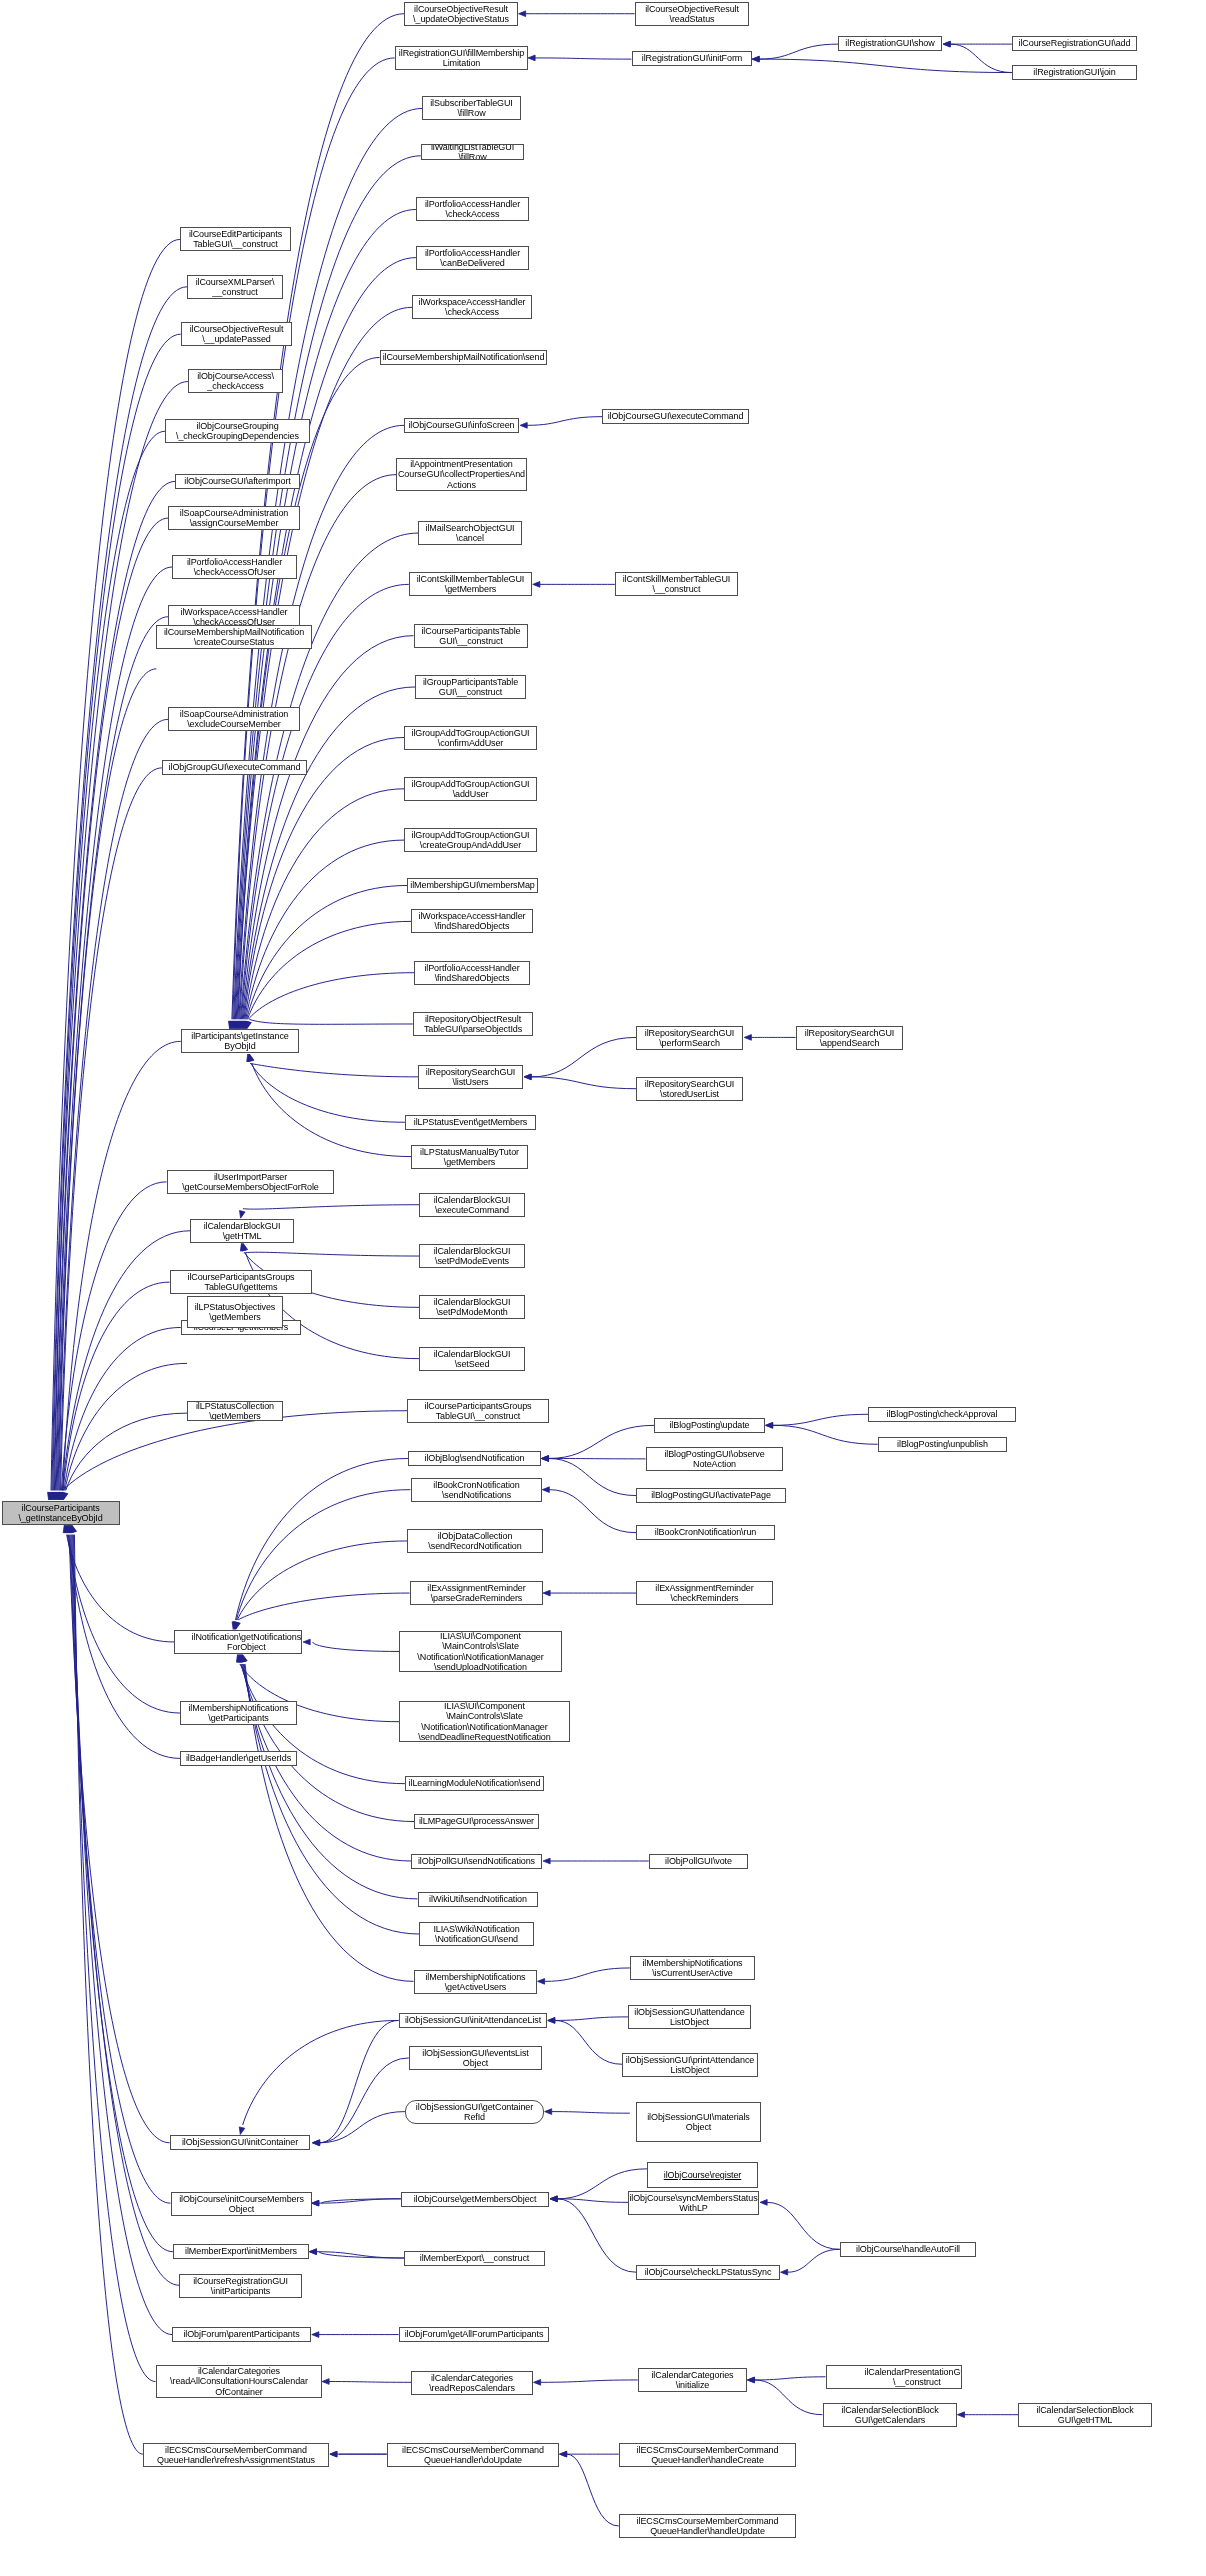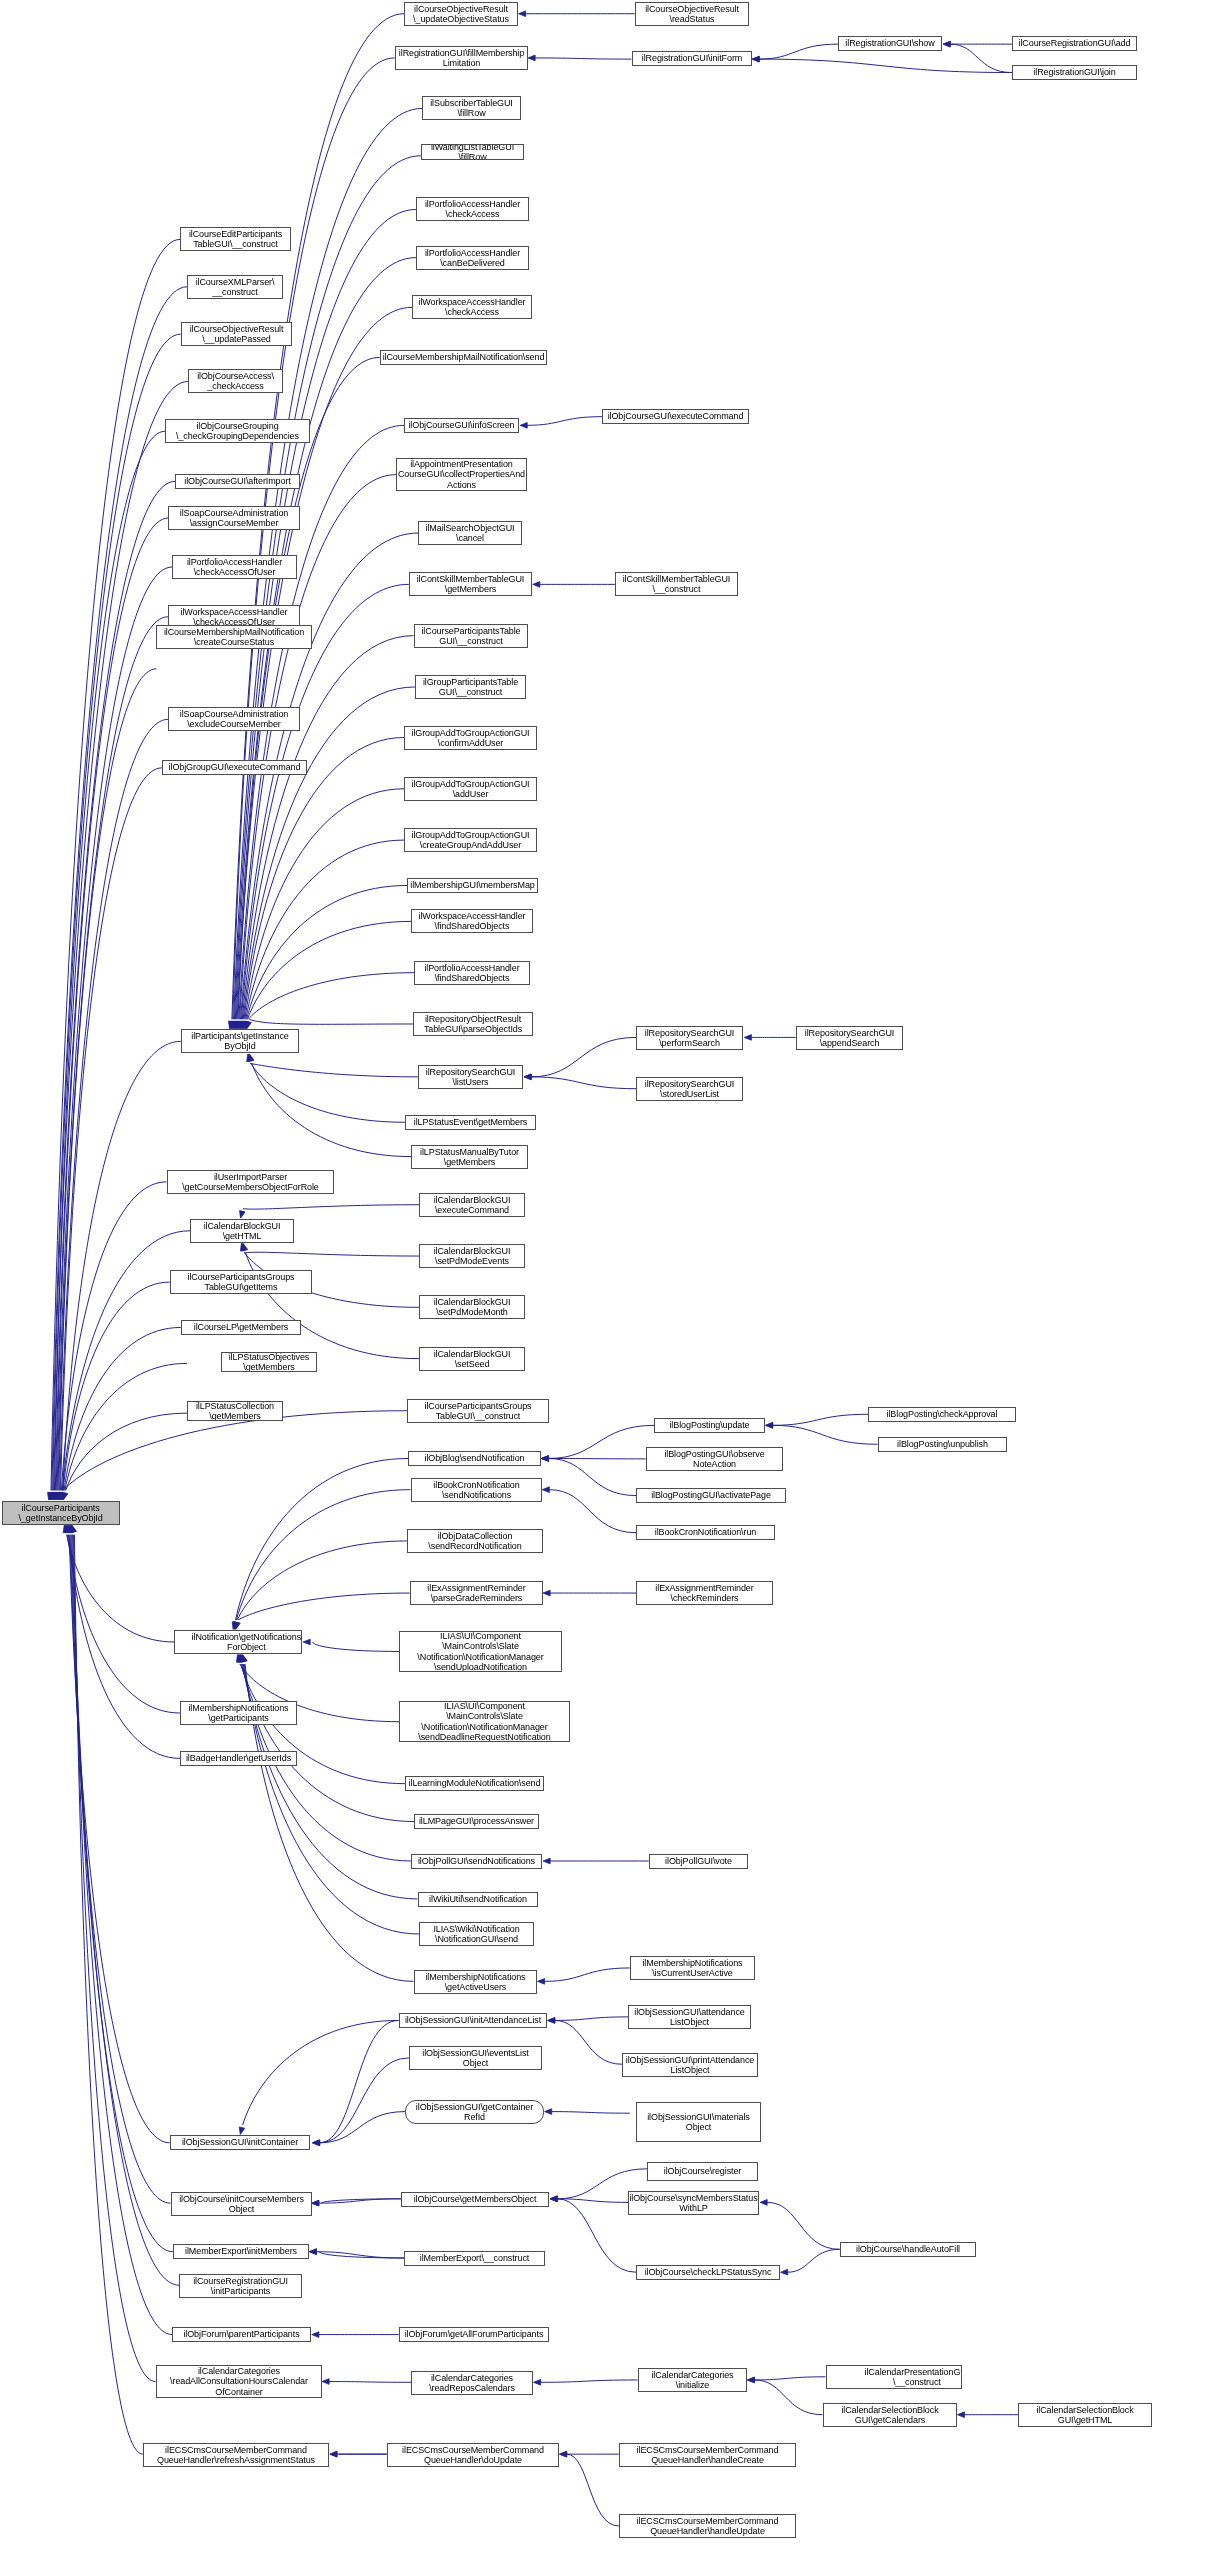--- a/index.html
+++ b/index.html
@@ -340,21 +340,21 @@
       <div class="node" style="left: 405px; top: 1115px; width: 131px; height: 15px;">ilLPStatusEvent\getMembers</div>
       <div class="node" style="left: 411px; top: 1145px; width: 117px; height: 24px;">ilLPStatusManualByTutor
 \getMembers</div>
       <div class="node" style="left: 167px; top: 1170px; width: 167px; height: 24px;">ilUserImportParser
 \getCourseMembersObjectForRole</div>
       <div class="node" style="left: 190px; top: 1219px; width: 104px; height: 24px;">ilCalendarBlockGUI
 \getHTML</div>
       <div class="node" style="left: 170px; top: 1270px; width: 142px; height: 24px;">ilCourseParticipantsGroups
 TableGUI\getItems</div>
       <div class="node" style="left: 181px; top: 1320px; width: 120px; height: 15px;">ilCourseLP\getMembers</div>
-      <div class="node" style="left: 187px; top: 1352px; width: 96px; height: 20px; margin-left: 34px;">ilLPStatusObjectives
+      <div class="node" style="left: 187px; top: 1296px; width: 96px; height: 32px;">ilLPStatusObjectives
 \getMembers</div>
       <div class="node" style="left: 187px; top: 1401px; width: 96px; height: 20px;">ilLPStatusCollection
 \getMembers</div>
       <div class="node" style="left: 419px; top: 1193px; width: 106px; height: 24px;">ilCalendarBlockGUI
 \executeCommand</div>
       <div class="node" style="left: 419px; top: 1244px; width: 106px; height: 24px;">ilCalendarBlockGUI
 \setPdModeEvents</div>
       <div class="node" style="left: 419px; top: 1295px; width: 106px; height: 24px;">ilCalendarBlockGUI
 \setPdModeMonth</div>
       <div class="node" style="left: 419px; top: 1347px; width: 106px; height: 24px;">ilCalendarBlockGUI
@@ -407,21 +407,21 @@
       <div class="node" style="left: 622px; top: 2053px; width: 136px; height: 24px;">ilObjSessionGUI\printAttendance
 ListObject</div>
       <div class="node" style="left: 409px; top: 2046px; width: 133px; height: 24px;">ilObjSessionGUI\eventsList
 Object</div>
       <div class="node" style="left: 405px; top: 2100px; width: 139px; height: 24px; border-radius: 11px;">ilObjSessionGUI\getContainer
 RefId</div>
       <div class="node" style="left: 636px; top: 2102px; width: 125px; height: 40px;">ilObjSessionGUI\materials
 Object</div>
       <div class="node" style="left: 170px; top: 2135px; width: 140px; height: 15px;">ilObjSessionGUI\initContainer</div>
       <div class="node" style="left: 401px; top: 2192px; width: 148px; height: 15px;">ilObjCourse\getMembersObject</div>
-      <div class="node" style="left: 647px; top: 2162px; width: 111px; height: 19px;">ilObjCourse\register</div>
+      <div class="node" style="left: 647px; top: 2162px; width: 111px; height: 26px; text-decoration: underline;">ilObjCourse\register</div>
       <div class="node" style="left: 628px; top: 2191px; width: 131px; height: 24px;">ilObjCourse\syncMembersStatus
 WithLP</div>
       <div class="node" style="left: 840px; top: 2242px; width: 136px; height: 15px;">ilObjCourse\handleAutoFill</div>
       <div class="node" style="left: 636px; top: 2265px; width: 144px; height: 15px;">ilObjCourse\checkLPStatusSync</div>
       <div class="node" style="left: 171px; top: 2192px; width: 141px; height: 24px;">ilObjCourse\initCourseMembers
 Object</div>
       <div class="node" style="left: 173px; top: 2244px; width: 136px; height: 15px;">ilMemberExport\initMembers</div>
       <div class="node" style="left: 404px; top: 2251px; width: 141px; height: 15px;">ilMemberExport\__construct</div>
       <div class="node" style="left: 179px; top: 2274px; width: 123px; height: 24px;">ilCourseRegistrationGUI
 \initParticipants</div>

